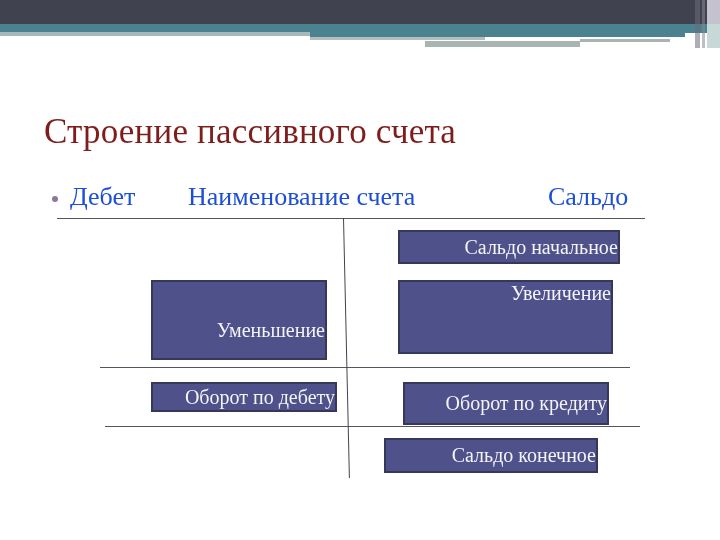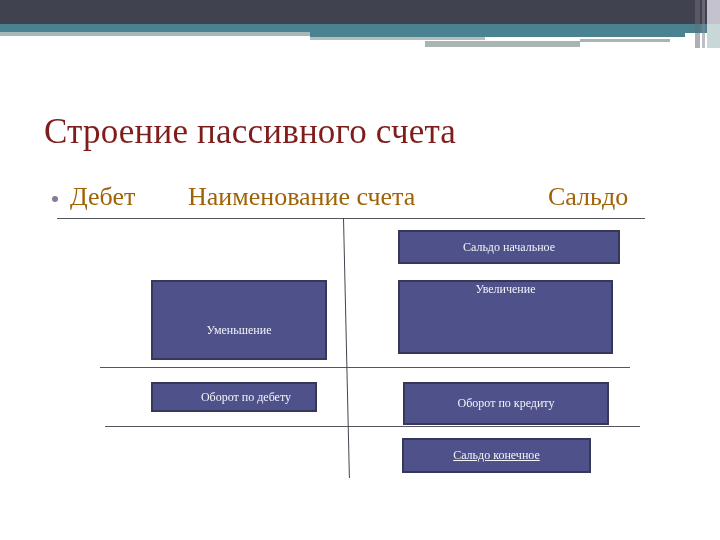--- a/index.html
+++ b/index.html
@@ -21,33 +21,33 @@
     .edge-4 { position: absolute; left: 707px; top: 24px; width: 13px; height: 24px; background: #c8d8d8; }
 
     .title {
       position: absolute; left: 44px; top: 112px;
       font-size: 35px; color: #7f1d1d; white-space: nowrap; letter-spacing: 0.2px;
     }
     .bullet {
       position: absolute; left: 52px; top: 196px; width: 6px; height: 6px;
       border-radius: 50%; background: #8a7a9a;
     }
-    .hdr { position: absolute; top: 182px; font-size: 26px; color: #a16207; white-space: nowrap; }
+    .hdr { position: absolute; top: 182px; font-size: 26px; color: #1d4ed8; white-space: nowrap; }
     .hdr-debit { left: 70px; }
     .hdr-name { left: 188px; }
     .hdr-credit { left: 548px; }
 
     .hline { position: absolute; height: 1px; background: #555560; }
     .vline { position: absolute; width: 1px; background: #444450; transform-origin: top left; }
 
     .box {
       position: absolute; box-sizing: border-box;
       background: #4f528a; border: 2px solid #36385a;
-      color: #f4f4f8; font-size: 12px;
-      display: flex; align-items: center; justify-content: center;
+      color: #f4f4f8; font-size: 20px;
+      display: flex; align-items: center; justify-content: flex-end;
       white-space: nowrap;
     }
   </style>
 </head>
 <body>
 
 <div class="topbar"></div>
 <div class="tealband"></div>
 <div class="stripe-left"></div>
 <div class="stripe-right-1"></div>
@@ -76,23 +76,23 @@
 </div>
 
 <div class="box" style="left:151px; top:280px; width:176px; height:80px; padding-top:20px;">
   <span>Уменьшение</span>
 </div>
 
 <div class="box" style="left:398px; top:280px; width:215px; height:74px; align-items:flex-start; ">
   <span>Увеличение</span>
 </div>
 
-<div class="box" style="left:151px; top:382px; width:166px; height:30px;padding-left:24px;">
+<div class="box" style="left:151px; top:382px; width:186px; height:30px;padding-left:24px;">
   <span>Оборот по дебету</span>
 </div>
 
 <div class="box" style="left:403px; top:382px; width:206px; height:43px;">
   <span>Оборот по кредиту</span>
 </div>
 
-<div class="box" style="left:402px; top:438px; width:189px; height:35px;text-decoration:underline;">
+<div class="box" style="left:384px; top:438px; width:214px; height:35px;">
   <span>Сальдо конечное</span>
 </div>
 
 </body></html>

